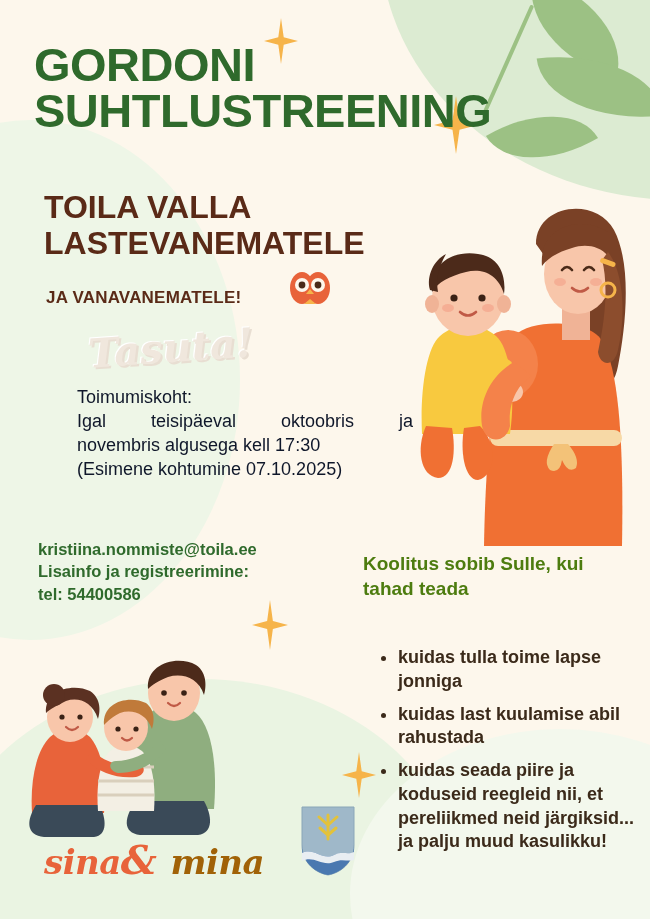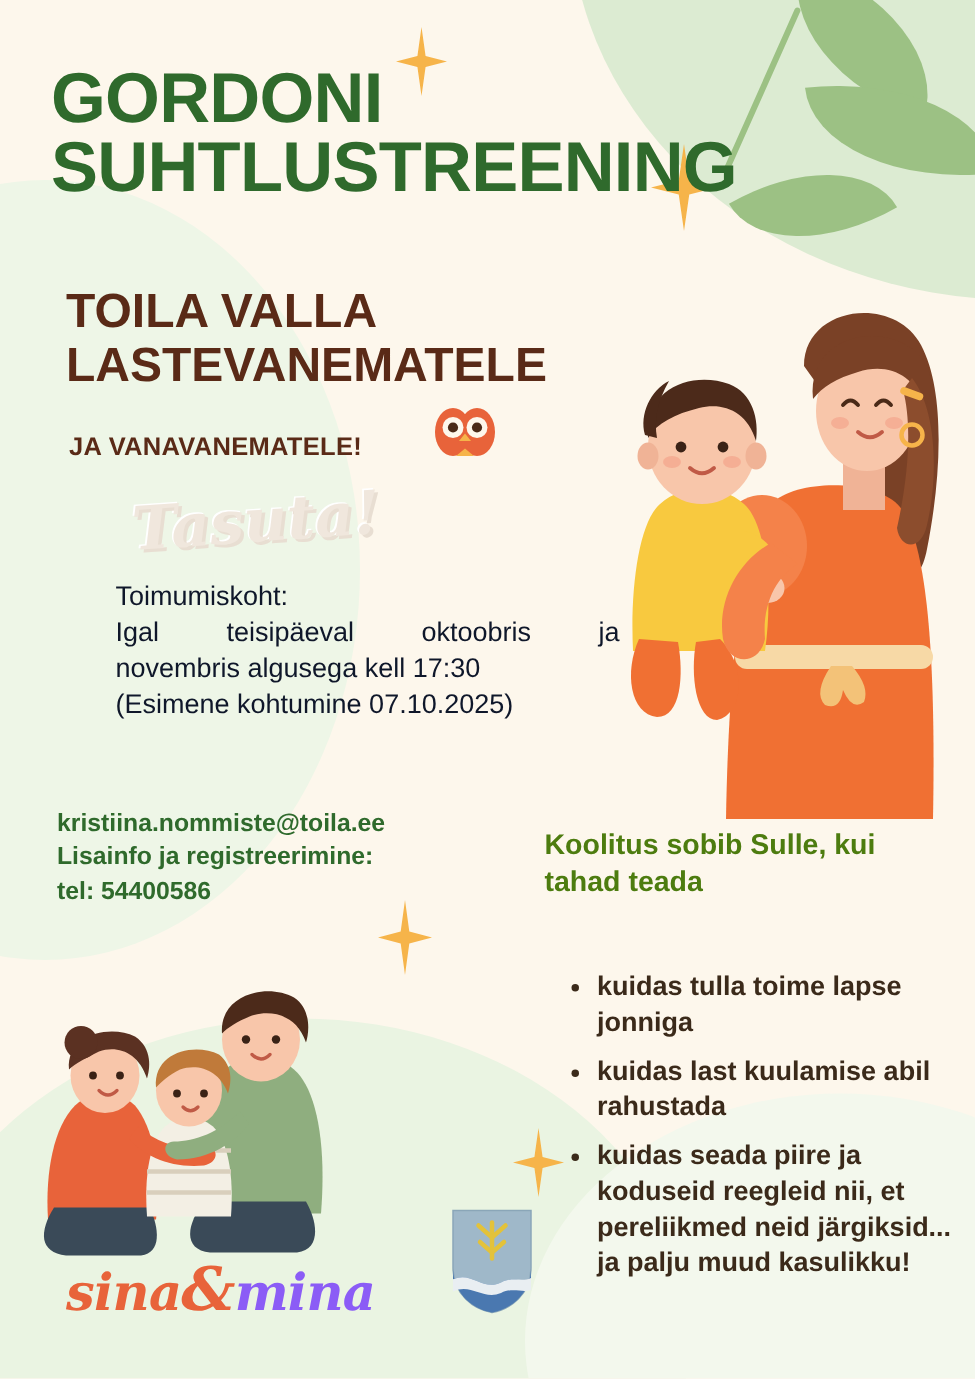--- a/index.html
+++ b/index.html
@@ -183,21 +183,21 @@
     font-style: italic;
     font-size: 34px;
     font-weight: bold;
     color: #e8633a;
     letter-spacing: -0.5px;
   }
   .brand .amp {
     font-size: 40px;
     color: #e8633a;
   }
-  .brand .mina { color: #8b5cf6; }
+  .brand .mina { color: #a16207; margin-left: 14px; }
 
   
   .illus-mother { position: absolute; right: 4px; top: 186px; width: 260px; height: 360px; }
   .illus-family { position: absolute; left: 18px; bottom: 78px; width: 250px; height: 200px; }
   .crest { position: absolute; left: 300px; bottom: 42px; width: 56px; height: 72px; }
   .owl { position: absolute; left: 288px; top: 268px; width: 44px; height: 44px; }
 </style>
 </head>
 <body>
 

